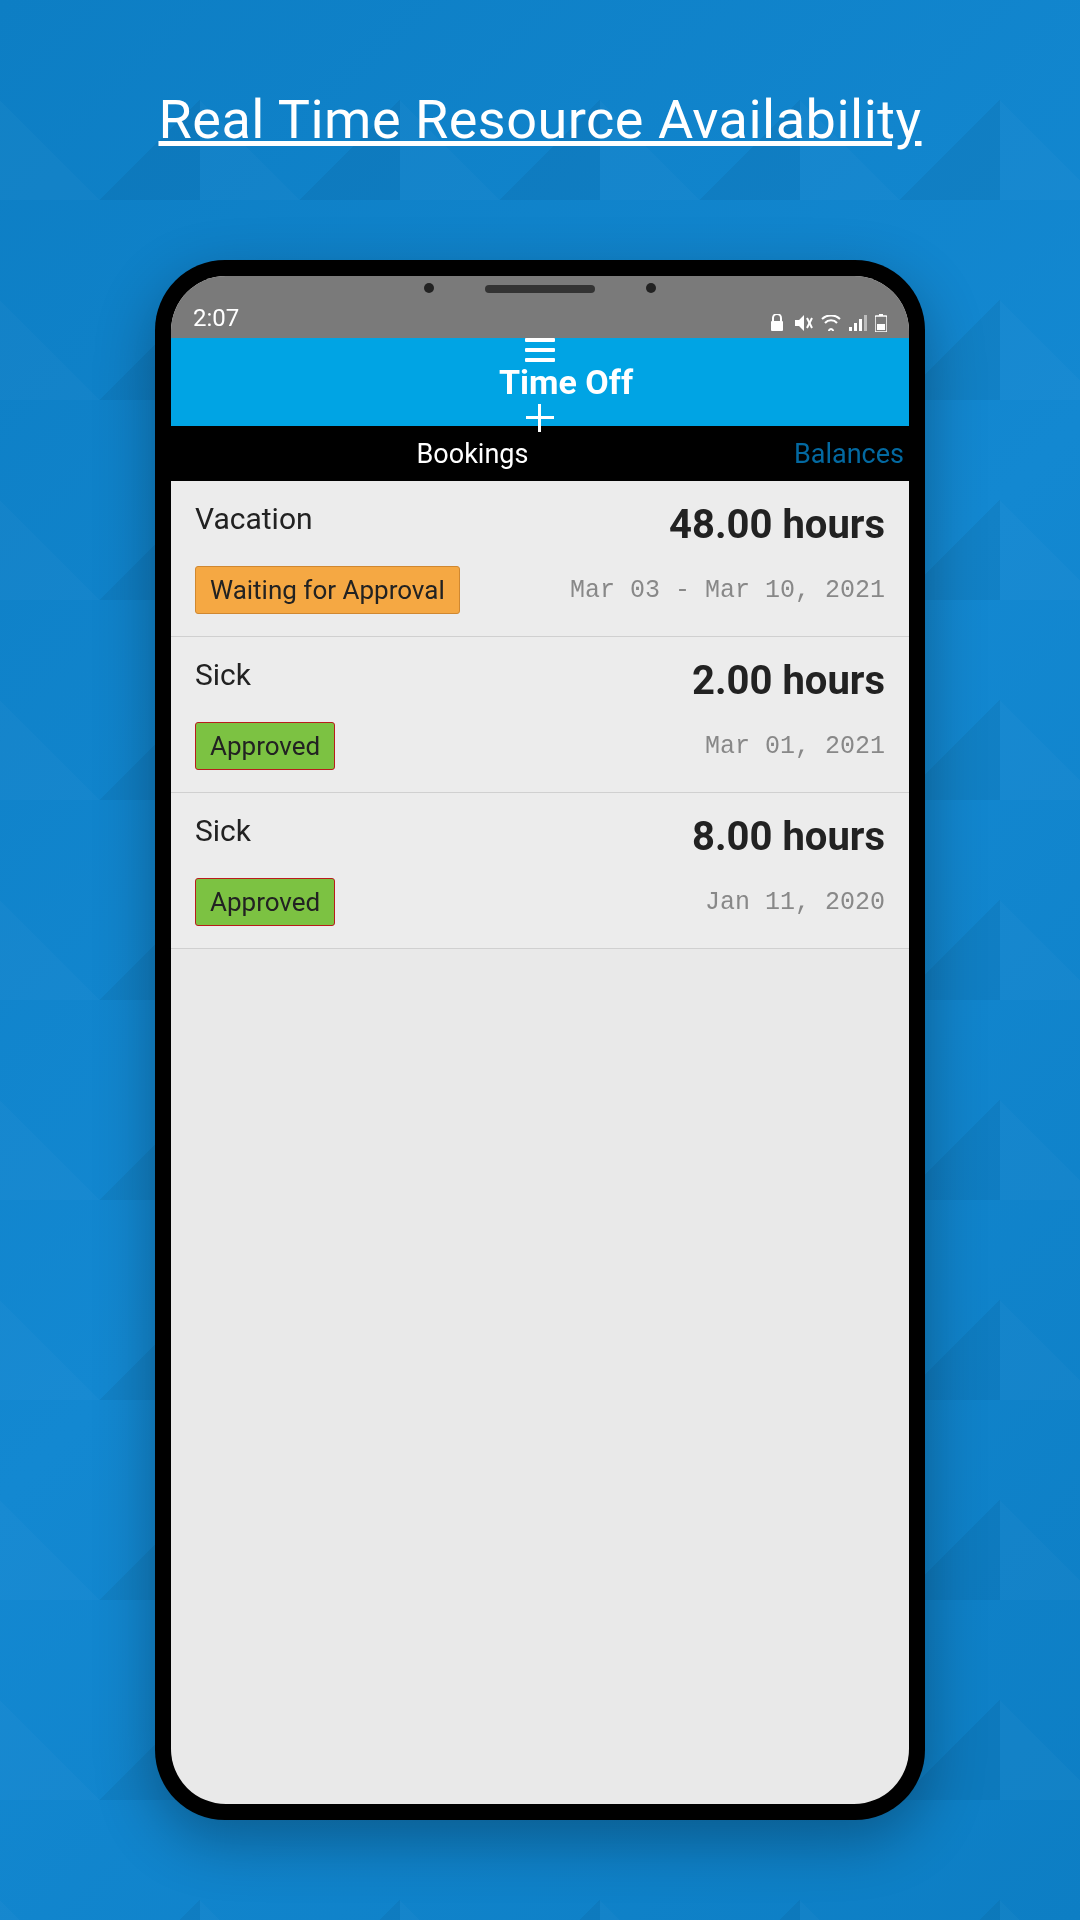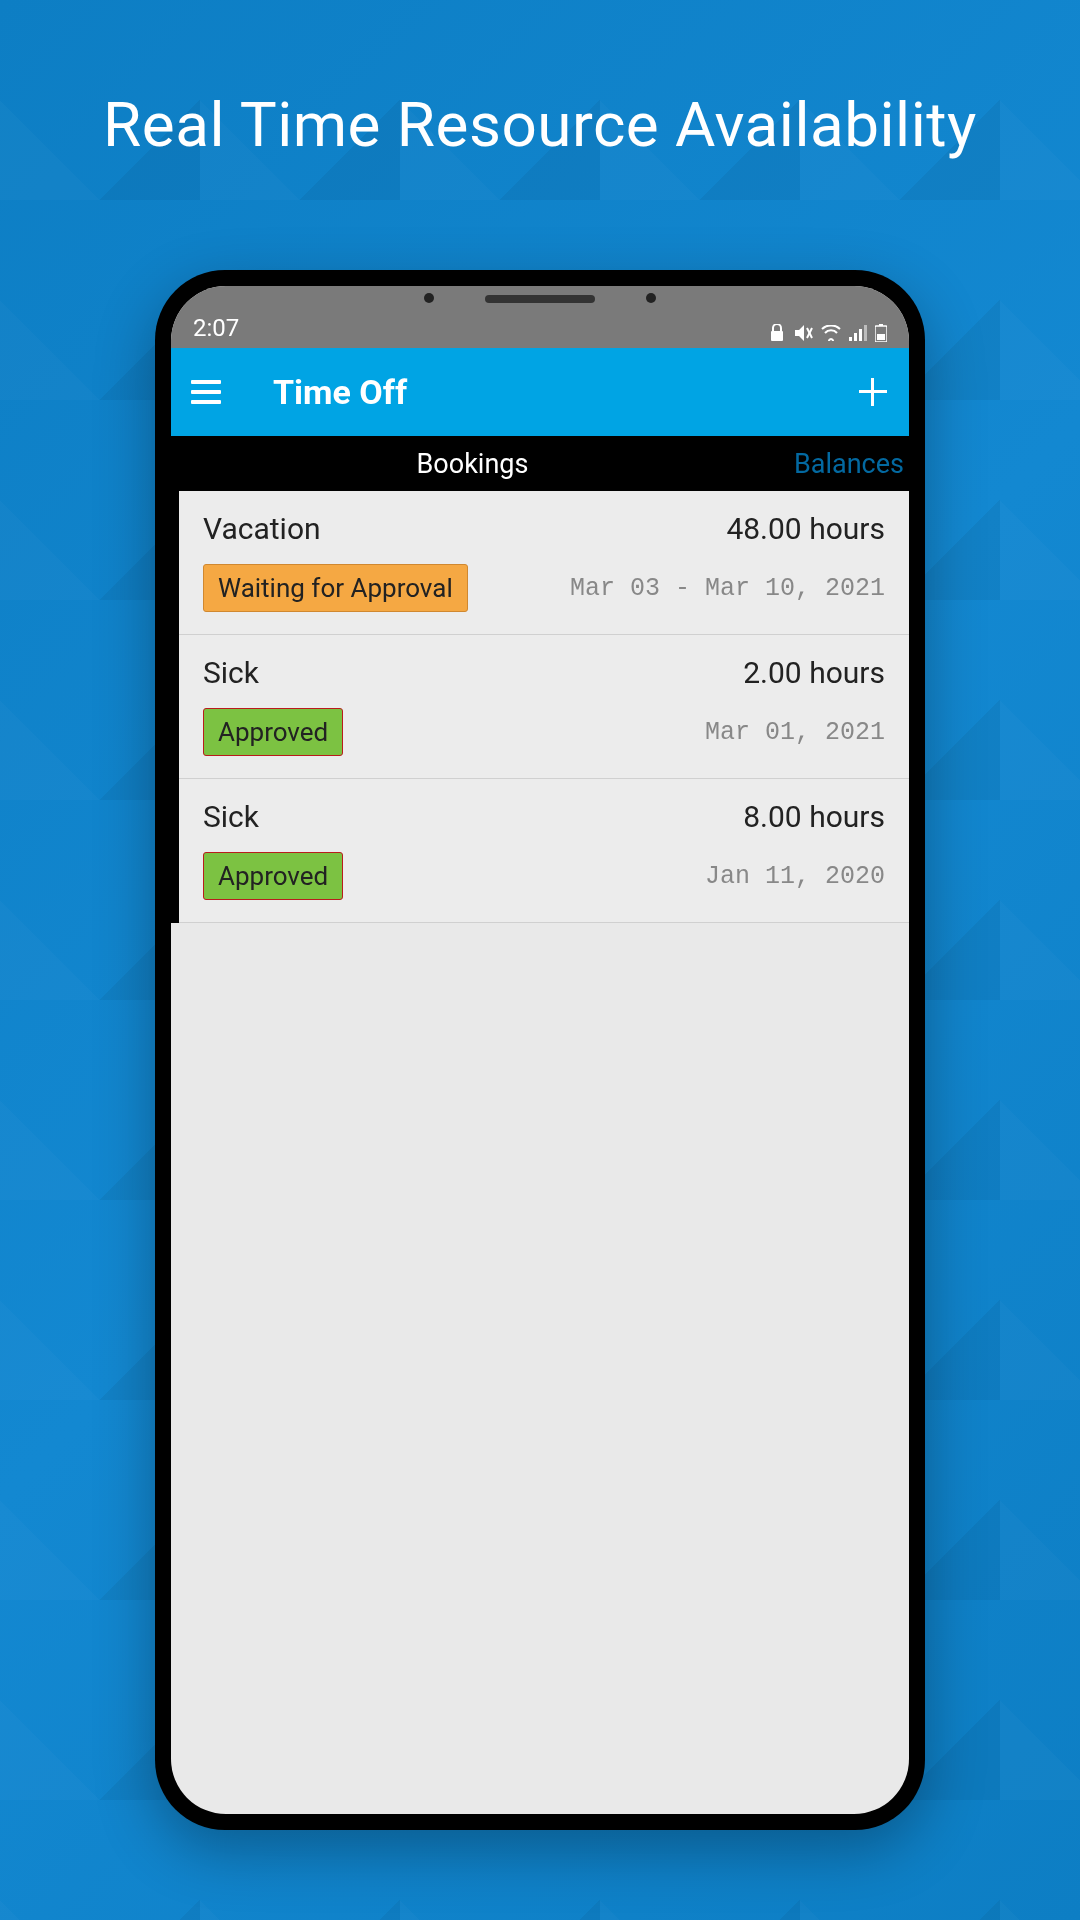--- a/index.html
+++ b/index.html
@@ -25,25 +25,26 @@
       inset: 0;
       background-image: 
         linear-gradient(45deg, rgba(255,255,255,0.02) 25%, transparent 25%),
         linear-gradient(-45deg, rgba(0,0,0,0.05) 25%, transparent 25%);
       background-size: 200px 200px;
       pointer-events: none;
     }
 
     .page-title {
       color: #fff;
-      font-size: 62px;
+      font-size: 54px;
       font-weight: 400;
       margin-top: 88px;
       letter-spacing: 0.5px;
       z-index: 1;
+      text-decoration: underline;
     }
 
     .phone {
       margin-top: 109px;
       width: 770px;
       height: 1560px;
       background: #000;
       border-radius: 70px;
       padding: 16px;
       position: relative;
@@ -104,20 +105,21 @@
       gap: 8px;
       align-items: center;
     }
 
     .app-header {
       background: #00a4e4;
       height: 88px;
       display: flex;
       align-items: center;
       padding: 0 20px;
+      flex-direction: column;
     }
 
     .menu-icon {
       display: flex;
       flex-direction: column;
       gap: 6px;
       cursor: pointer;
     }
     .menu-icon span {
       width: 30px;
@@ -179,22 +181,21 @@
       flex: 1;
       text-align: center;
     }
 
     .tab.inactive {
       color: #0369a1;
       margin-right: -15px;
     }
 
     .bookings-list {
-      background: #000000;
-      padding-left: 8px;
+      background: #be185d;
     }
 
     .booking-item {
       padding: 20px 24px 22px 24px;
       border-bottom: 1px solid #d0d0d0;
       background: #ececec;
     }
 
     .booking-row {
       display: flex;
@@ -202,23 +203,23 @@
       align-items: flex-start;
     }
 
     .booking-type {
       font-size: 30px;
       color: #222;
       font-weight: 400;
     }
 
     .booking-hours {
-      font-size: 30px;
+      font-size: 40px;
       color: #222;
-      font-weight: 400;
+      font-weight: 700;
     }
 
     .booking-bottom-row {
       display: flex;
       justify-content: space-between;
       align-items: center;
       margin-top: 18px;
       gap: 10px;
     }
 

